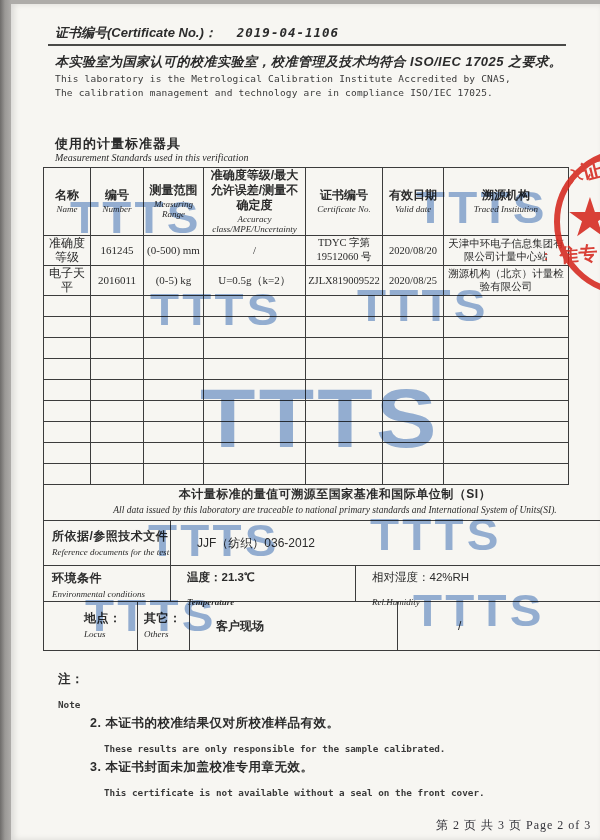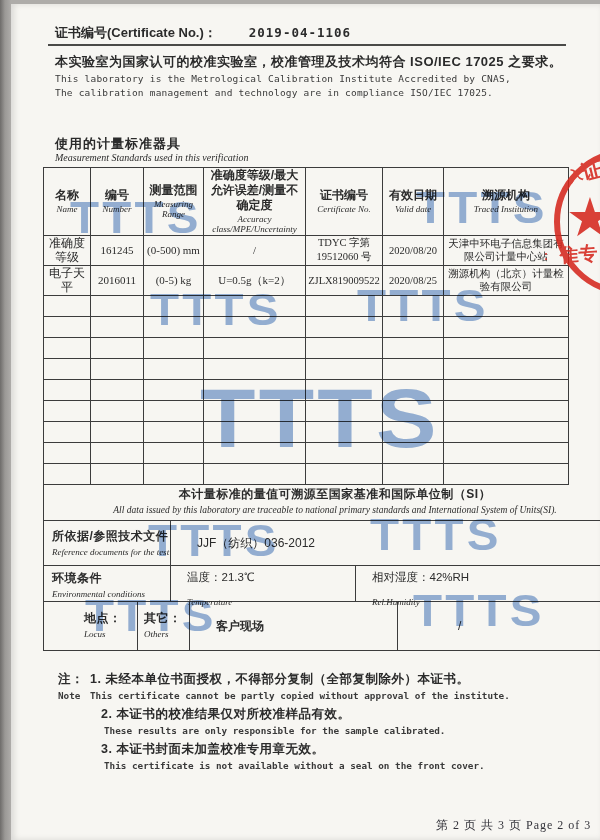--- a/index.html
+++ b/index.html
@@ -11,24 +11,24 @@
     color:#2b2b2b;
   }
   .paper {
     position:absolute; left:11px; top:4px; width:589px; height:836px;
     background:#f7f6f2;
     box-shadow:inset 3px 0 6px rgba(0,0,0,.12);
   }
   .abs { position:absolute; }
 
   
-  .cert-line { left:55px; top:24px; font-size:13px; font-weight:700; display:flex; gap:32px; align-items:baseline; }
+  .cert-line { left:55px; top:24px; font-size:13px; font-weight:700; display:flex; gap:20px; align-items:baseline;font-style:italic; }
   .cert-value { font-family:"DejaVu Sans Mono", monospace; font-size:12.5px; font-weight:700; letter-spacing:1px; }
   .top-rule { left:48px; top:44px; width:518px; border-top:2px solid #4a4a48; }
-  .stmt-zh { left:55px; top:53px; font-size:13px; font-weight:700; letter-spacing:.5px; }
+  .stmt-zh { left:55px; top:53px; font-size:13px; font-weight:700; letter-spacing:.5px;font-style:italic; }
   .stmt-en { font-family:"DejaVu Sans Mono", monospace; font-size:9.5px; font-weight:400; color:#3a3a3a; letter-spacing:.2px; }
   .stmt-en1 { left:55px; top:73px; }
   .stmt-en2 { left:55px; top:87px; }
 
   
   .sec-title { left:55px; top:135px; font-size:13px; font-weight:700; letter-spacing:1px; }
   .sec-sub { left:55px; top:152px; font-family:"Liberation Serif", serif; font-style:italic; font-size:10px; }
 
   
   table.std { left:43px; top:167px; width:525px; border-collapse:collapse; table-layout:fixed; position:absolute; z-index:2; }
@@ -53,37 +53,37 @@
   .trace-row { height:40px; flex-direction:column; align-items:center; justify-content:center; }
   .trace-zh { font-size:12px; font-weight:700; letter-spacing:.5px; }
   .trace-en { font-family:"Liberation Serif", serif; font-style:italic; font-size:9.5px; margin-top:2px; }
   .lbl-zh { font-size:12px; font-weight:700; letter-spacing:.5px; }
   .lbl-en { font-family:"Liberation Serif", serif; font-style:italic; font-size:9px; margin-top:2px; }
   .ref-row { height:45px;gap:10px; }
   .ref-label { width:127px; padding:7px 0 0 8px; }
   .ref-value { flex:1; display:flex; align-items:center; padding-left:16px; font-size:12px; }
   .env-row { height:36px; }
   .env-label { width:127px; padding:4px 0 0 8px; }
-  .env-temp { width:185px; padding:4px 0 0 16px; }
+  .env-temp { width:185px; padding:4px 0 0 16px;font-weight:bold; }
   .env-hum { flex:1; padding:4px 0 0 16px; }
   .val-zh { font-size:11.5px; }
   .val-en { font-family:"Liberation Serif", serif; font-style:italic; font-size:9px; margin-top:12px; }
   .loc-row { height:48px; }
   .loc-label { width:62px; padding:8px 0 0 8px; }
   .loc-value { width:208px; display:flex; align-items:center; padding-left:26px; font-size:12px; font-weight:700; }
   .oth-label { width:52px; padding:8px 0 0 6px; }
   .oth-value { flex:1; display:flex; align-items:center; padding-left:60px; font-size:12px; }
 
   
   .notes { left:58px; top:671px; width:480px; z-index:2; }
   .n-zh { font-size:12.5px; font-weight:700; letter-spacing:.5px; }
   .n-en { font-family:"DejaVu Sans Mono", monospace; font-size:9.3px; font-weight:700; color:#3a3a3a; }
   .n-row { display:flex; }
   .n-tag { width:32px; flex:none; }
-  .mt3{margin-top:2px}.mt5{margin-top:5px}.ind{margin-left:43px}.ind2{margin-left:46px}
+  .mt3{margin-top:11px}.mt5{margin-top:5px}.ind{margin-left:32px}.ind2{margin-left:46px}
 
   
   .footer { left:436px; top:817px; font-family:Liberation Serif, serif; font-size:12px; color:#33333a; letter-spacing:1px; z-index:2; }
 
   
   .wm { position:absolute; font-family:"Liberation Sans", sans-serif; font-weight:900; letter-spacing:3px; line-height:1; z-index:4; opacity:.78; mix-blend-mode:multiply; transform:scaleX(1.08); transform-origin:left top; }
   .wm-s { font-size:44px; }
   .wm-b { font-size:84px; }
 
   .stamp { z-index:6; }
@@ -284,25 +284,23 @@
       <div class="lbl-en">Others</div>
     </div>
     <div class="cell loc-value">客户现场</div>
     <div class="cell oth-value">/</div>
   </div>
 </div>
 
 <div class="abs notes">
   <div class="n-row">
     <div class="n-tag n-zh">注：</div>
-    <div class="n-zh">1. 未经本单位书面授权，不得部分复制（全部复制除外）本证书。</div>
   </div>
   <div class="n-row mt3">
     <div class="n-tag n-en">Note</div>
-    <div class="n-en">This certificate cannot be partly copied without approval of the institute.</div>
   </div>
   <div class="n-zh ind mt5">2. 本证书的校准结果仅对所校准样品有效。</div>
   <div class="n-en ind2 mt3">These results are only responsible for the sample calibrated.</div>
   <div class="n-zh ind mt5">3. 本证书封面未加盖校准专用章无效。</div>
   <div class="n-en ind2 mt3">This certificate is not available without a seal on the front cover.</div>
 </div>
 
 <div class="abs footer">
   <span>第 2 页 共 3 页</span>
   <span>Page 2 of 3</span>

